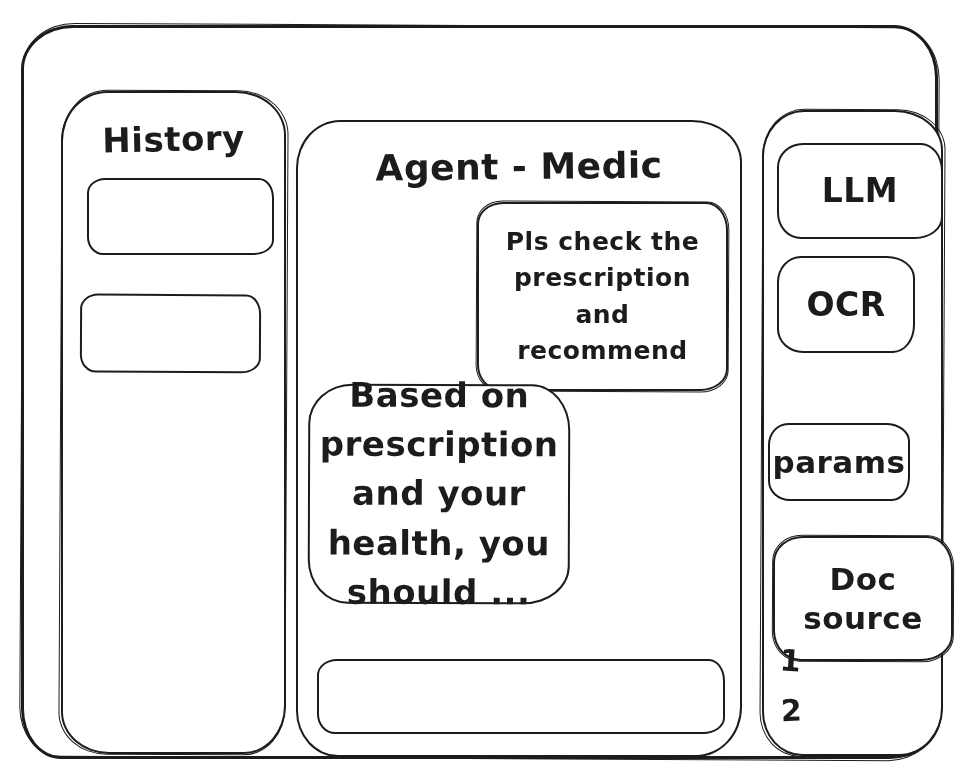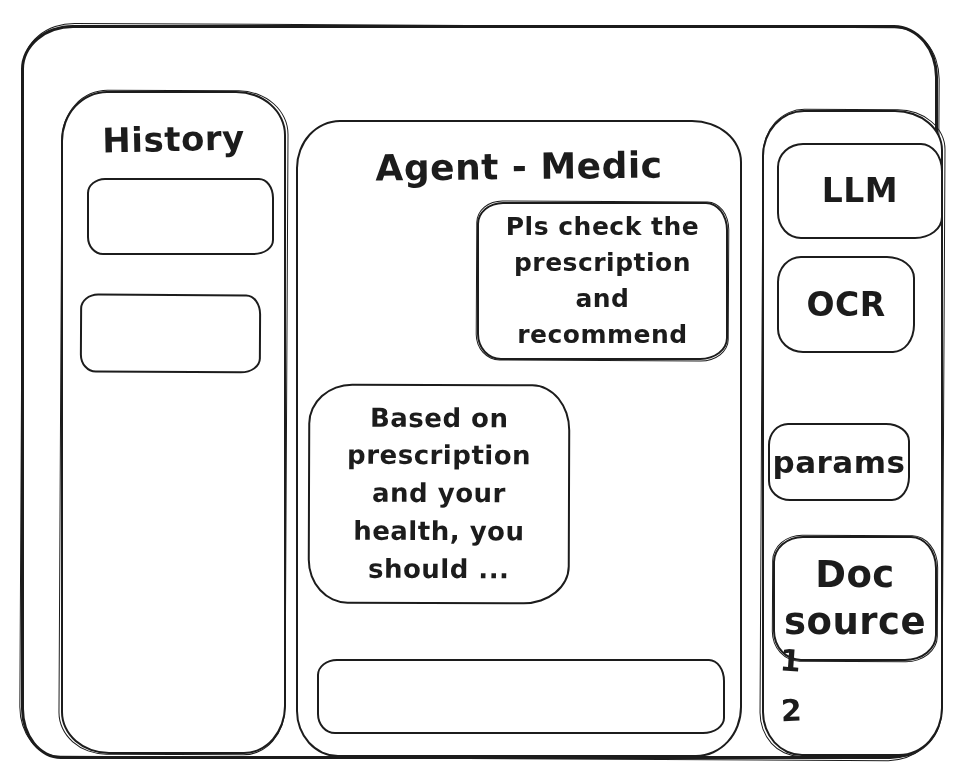--- a/index.html
+++ b/index.html
@@ -57,28 +57,28 @@
   #chat-title {
     position: absolute; top: 24px; left: 0; width: 100%;
     text-align: center; font-size: 36px;
     transform: rotate(-.6deg);
   }
   .bubble {
     display: flex; align-items: center; justify-content: center;
     text-align: center; line-height: 1.45;
   }
   #user-bubble {
-    left: 179px; top: 80px; width: 251px; height: 158px;
+    left: 179px; top: 80px; width: 251px; height: 189px;
     border-radius: 26px 22px 28px 24px / 22px 28px 22px 26px;
     font-size: 25px; padding: 10px 12px;
   }
   #agent-bubble {
     left: 10px; top: 262px; width: 262px; height: 220px;
     border-radius: 44px 38px 46px 40px / 40px 46px 38px 44px;
-    font-size: 26px; padding: 12px 10px;
+    font-size: 34px; padding: 12px 10px;
     transform: rotate(.2deg);
   }
   #message-input {
     left: 19px; top: 537px; width: 408px; height: 75px;
     border-radius: 20px 16px 22px 18px / 16px 22px 16px 20px;
     font: 700 24px "DejaVu Sans", sans-serif;
     color: #1c1c1c; padding: 0 18px; outline: none;
   }
 
   
@@ -92,21 +92,21 @@
     font: 700 33px "DejaVu Sans", sans-serif;
     letter-spacing: .5px; color: #1c1c1c;
     cursor: pointer; line-height: 1.25;
   }
   #llm-button    { left: 13px; top: 31px;  width: 166px; height: 96px;
                    border-radius: 26px 22px 28px 24px / 24px 28px 22px 26px; }
   #ocr-button    { left: 13px; top: 144px; width: 138px; height: 97px;
                    border-radius: 24px 28px 22px 26px / 26px 22px 28px 24px; }
   #params-button { left: 4px;  top: 311px; width: 142px; height: 78px; font-size: 31px;
                    border-radius: 20px 24px 18px 22px / 22px 18px 24px 20px; }
-  #doc-source-button { left: 9px; top: 424px; width: 164px; height: 125px; font-size: 37px;
+  #doc-source-button { left: 9px; top: 424px; width: 180px; height: 125px; font-size: 31px;
                    border-radius: 30px 26px 32px 28px / 26px 32px 26px 30px;
                    padding: 4px 14px; }
   .doc-source-item {
     position: absolute; font-size: 30px; cursor: pointer;
     background: transparent;
   }
   #doc-source-item-1 { left: 16px; top: 531px; transform: rotate(4deg); }
   #doc-source-item-2 { left: 17px; top: 581px; transform: rotate(-2deg); }
 </style>
 </head>

